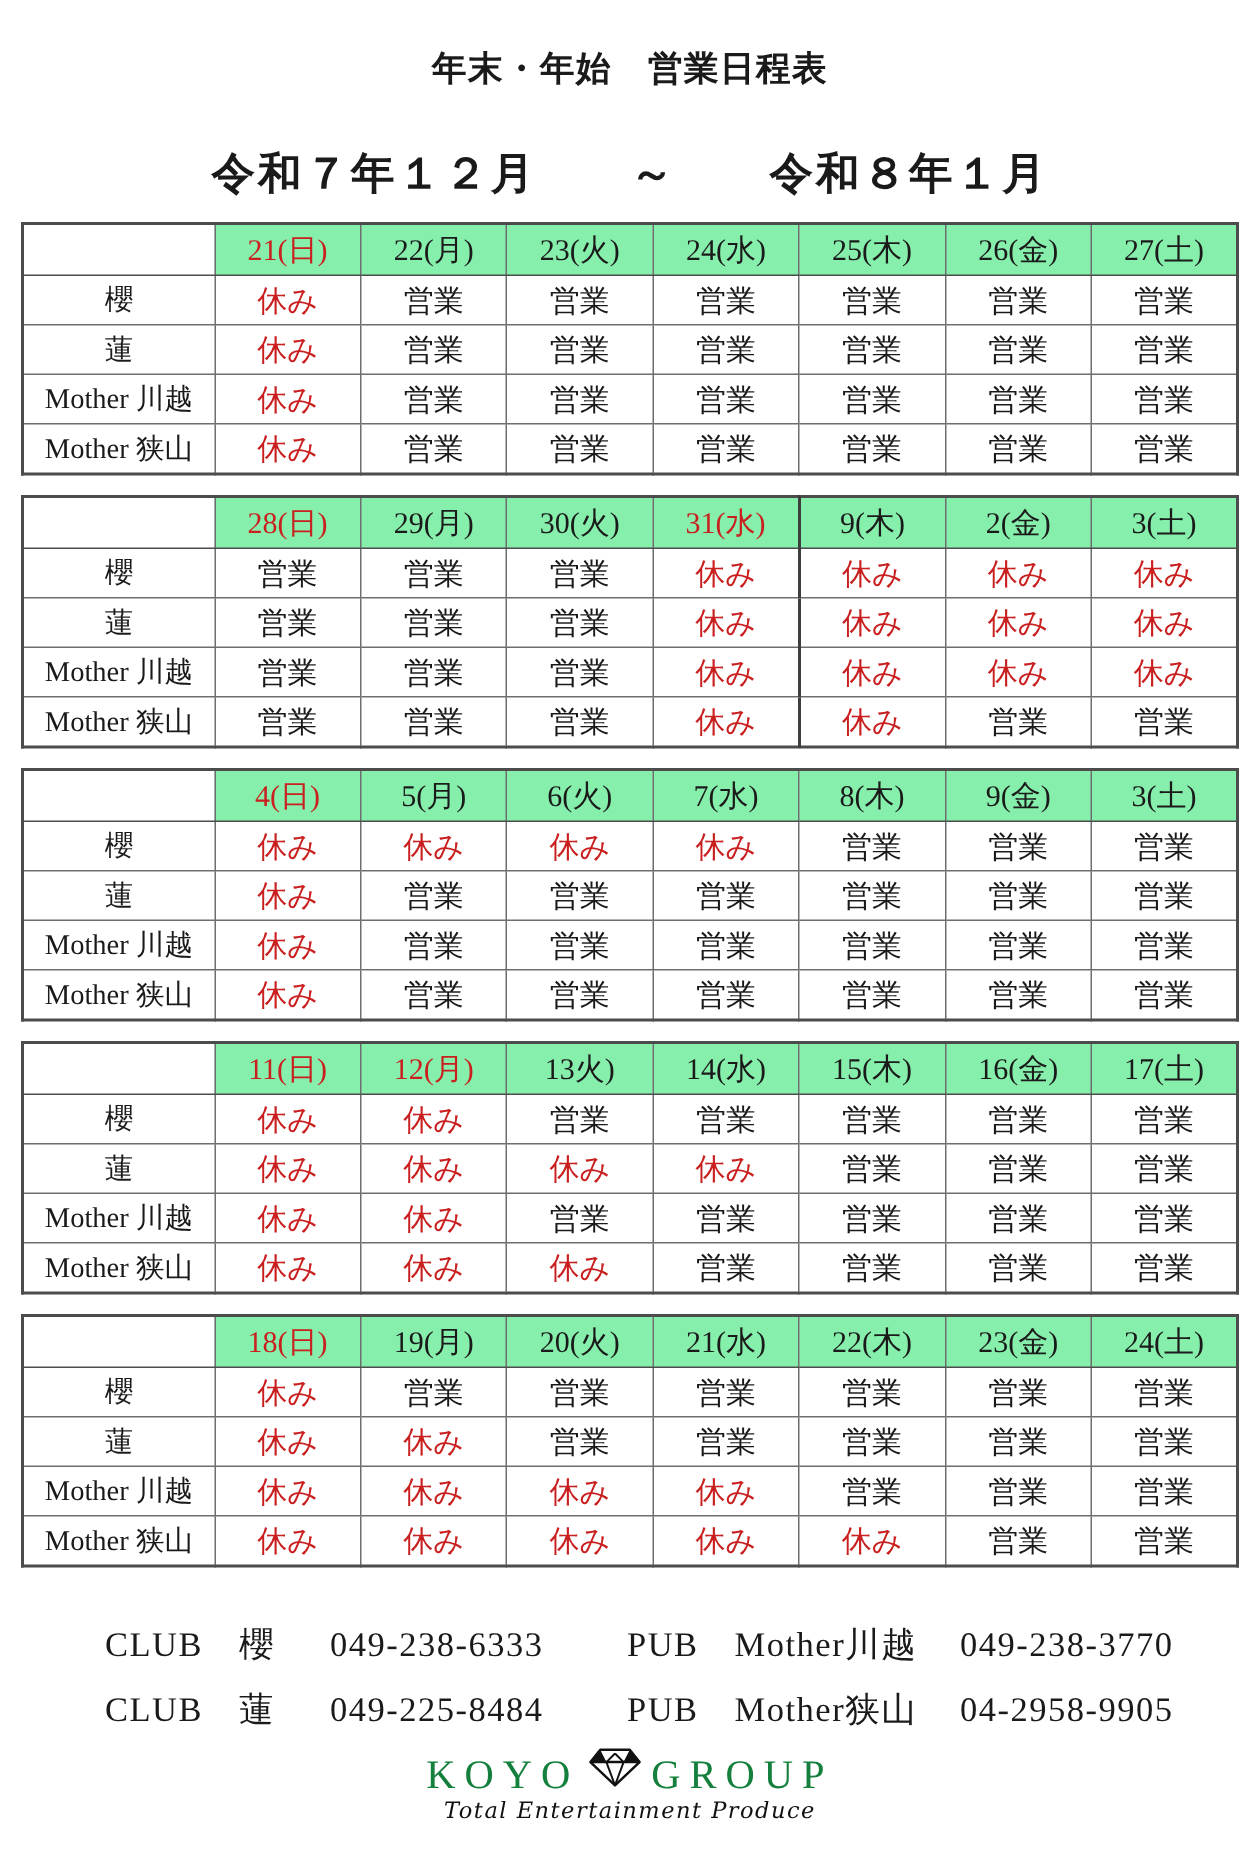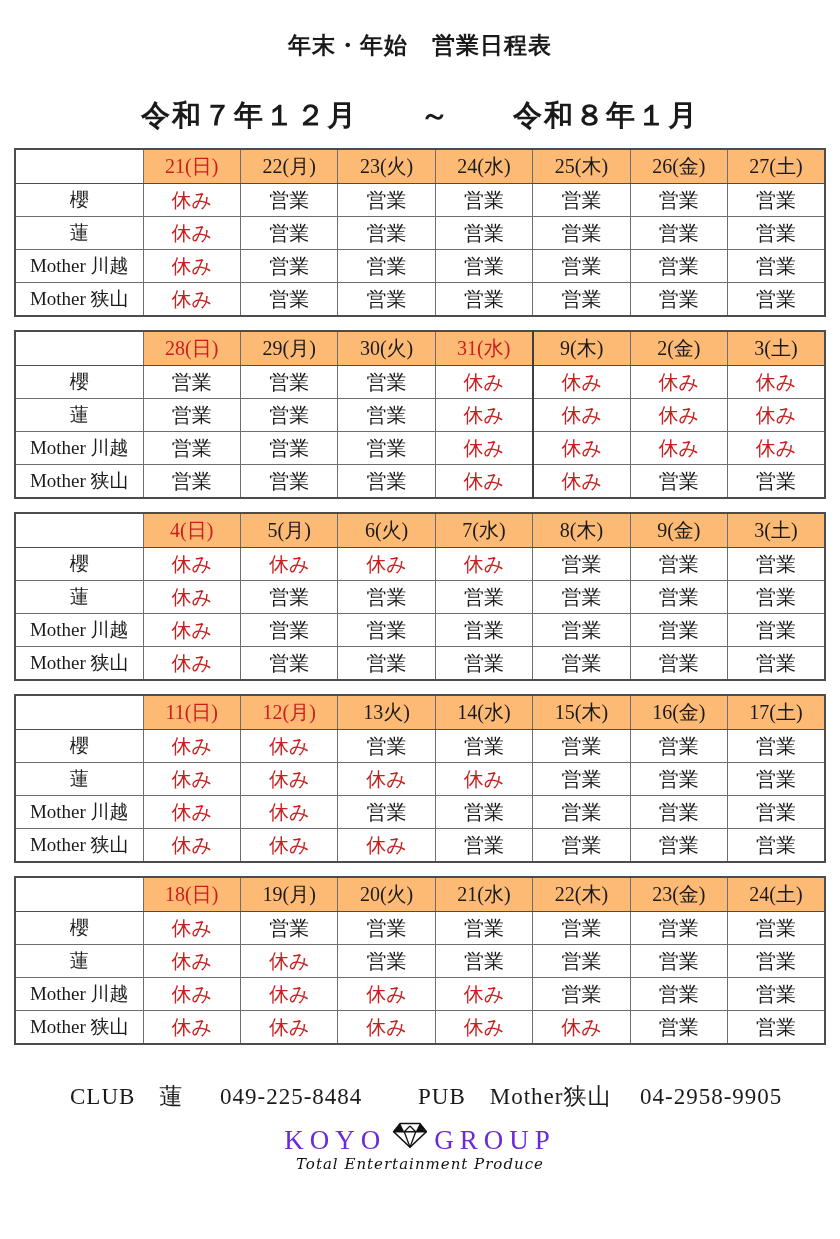--- a/index.html
+++ b/index.html
@@ -46,21 +46,21 @@
     border: 1px solid #6e6e6e;
     text-align: center;
     vertical-align: middle;
     padding: 0;
     font-weight: normal;
     height: 32px;
     font-size: 20px;
     white-space: nowrap;
   }
   table.sched thead th {
-    background: #fdba74;
+    background: #86efac;
     height: 33px;
     border-bottom: 1px solid #4c4c4c;
     font-size: 20px;
   }
   table.sched thead th.corner { background: #ffffff; }
   table.sched th.row-label { font-size: 19px; }
   .red { color: #c91f1f; }
   .month-divider { border-left: 2px solid #3e3e3e !important; }
 
   .contacts {
@@ -80,21 +80,21 @@
     margin-top: 4px;
     text-align: center;
   }
   .logo-line {
     display: flex;
     align-items: center;
     justify-content: center;
     gap: 6px;
     font-size: 27px;
     letter-spacing: 6px;
-    color: #6d28d9;
+    color: #15803d;
   }
   .logo-word { line-height: 28px; }
   .gem { display: inline-block; margin-top: -2px; }
   .tagline {
     font-style: italic;
     font-size: 15px;
     letter-spacing: 1px;
     color: #111;
     margin-top: -2px;
     font-family: "DejaVu Serif", "Liberation Serif", serif;
@@ -439,20 +439,26 @@
             <td class="red">休み</td>
             <td class="red">休み</td>
             <td>営業</td>
             <td>営業</td>
           </tr>
         </tbody>
   </table>
 </div>
 
   <div class="contacts">
+    <div class="contact-line">
+      <span>CLUB　櫻</span>
+      <span>049-238-6333</span>
+      <span>PUB　Mother川越</span>
+      <span>049-238-3770</span>
+    </div>
     <div class="contact-line">
       <span>CLUB　蓮</span>
       <span>049-225-8484</span>
       <span>PUB　Mother狭山</span>
       <span>04-2958-9905</span>
     </div>
   </div>
 
   <div class="logo-block">
     <div class="logo-line">

